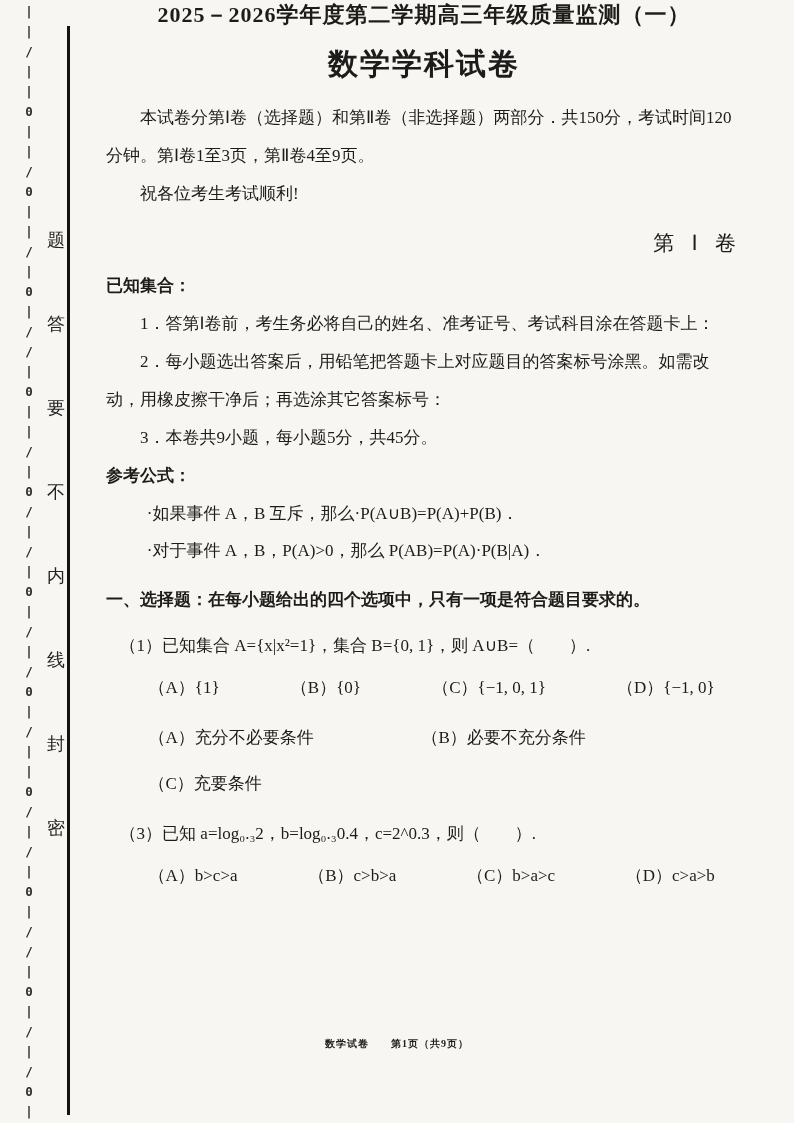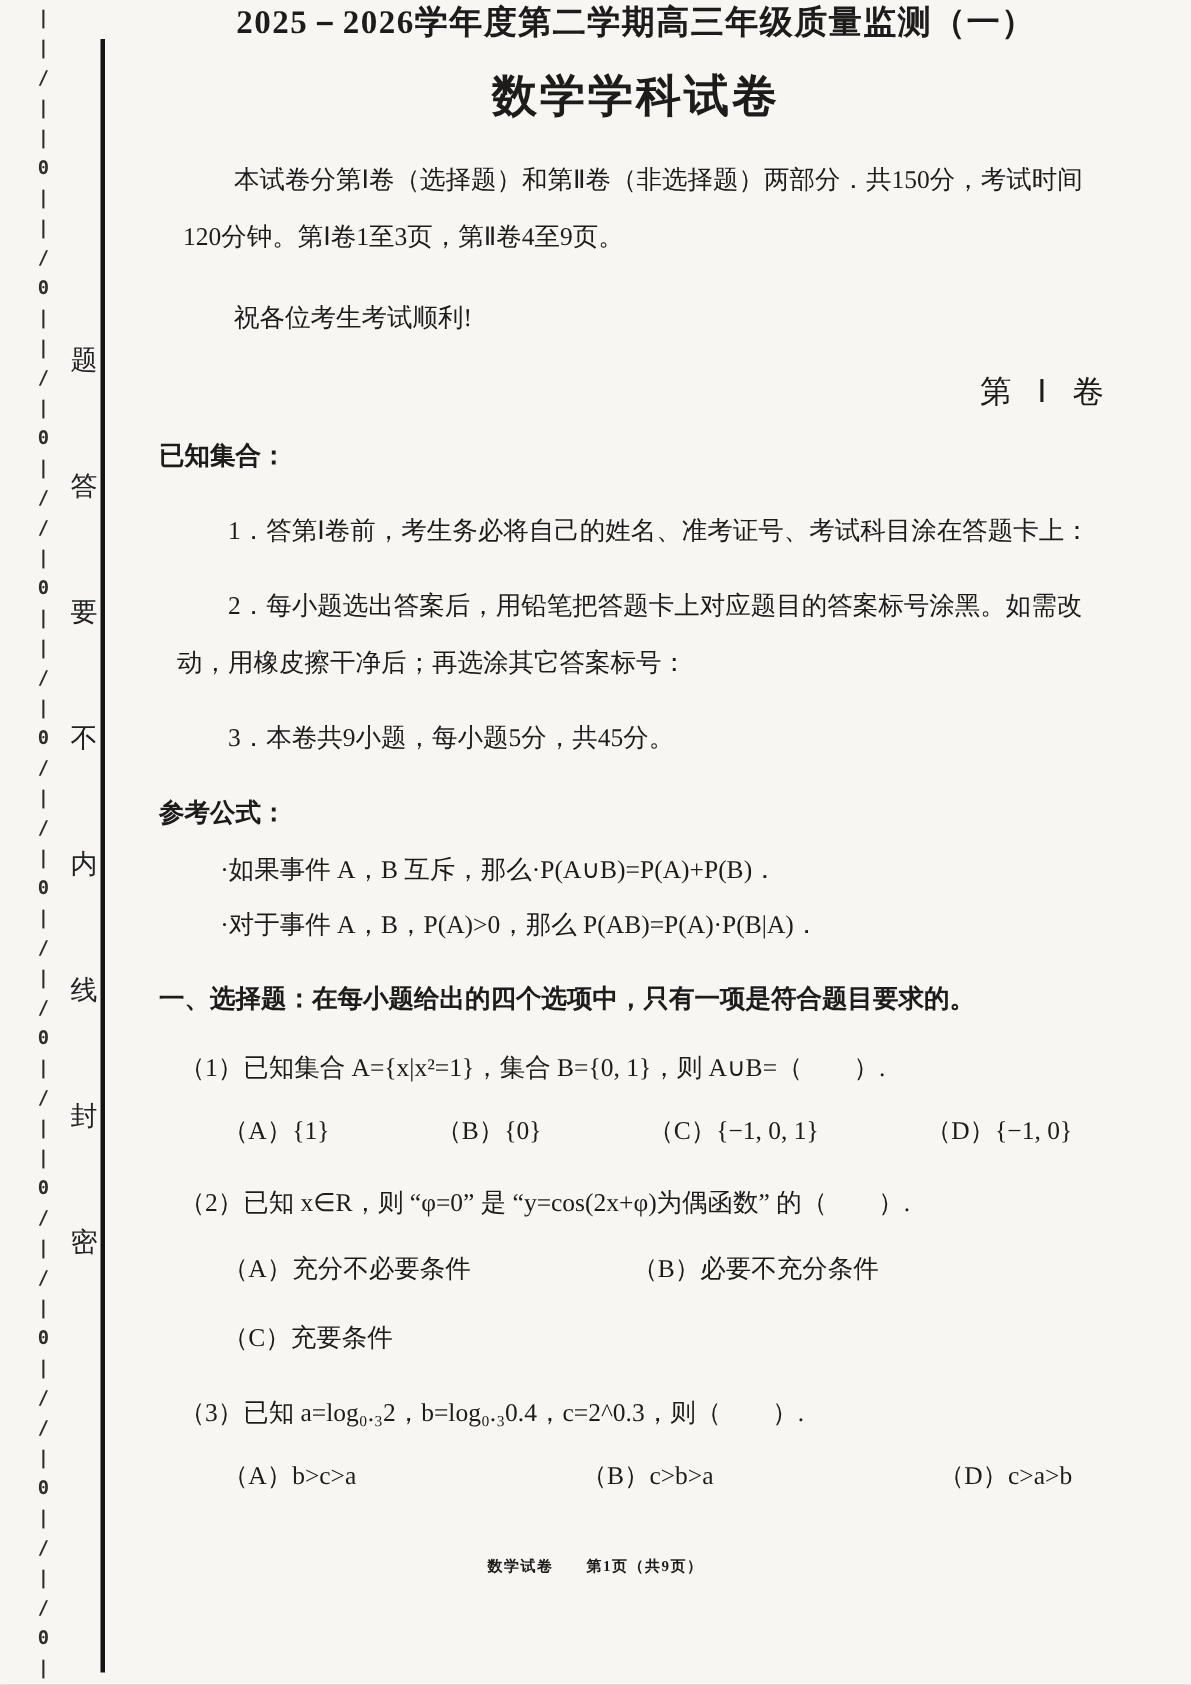--- a/index.html
+++ b/index.html
@@ -30,27 +30,27 @@
     display:flex; flex-direction:column; justify-content:space-between;
     align-items:center;
     font-size:18px; color:#222; 
   }
   .seal-chars span { display:block; }
   .content { position:absolute; left:106px; width:636px; top:0; }
 
   .title   { font-size:22px; font-weight:700; text-align:center; letter-spacing:1px; }
   .subtitle{ margin-top:14px; font-size:30px; font-weight:700; text-align:center; letter-spacing:2px; }
 
-  .par  { font-size:17px; line-height:38px; margin:16px; text-indent:2em; }
+  .par  { font-size:17px; line-height:38px; margin:0; text-indent:2em; }
   .intro-wrap { margin-top:14px; }
 
   .part-heading { margin:16px 0 10px 0; font-size:21px; font-weight:400; text-align:right; letter-spacing:6px; }
 
   .bold-line { font-size:17px; font-weight:700; line-height:38px; margin:0; }
-  .note { font-size:17px; line-height:38px; margin:12px; text-indent:2em; }
+  .note { font-size:17px; line-height:38px; margin:0; text-indent:2em; }
   .formula { font-size:17px; line-height:37px; margin:0; text-indent:2.4em; }
 
   .choice-title { margin-top:12px; }
   .question { margin-top:6px; }
   .stem { font-size:17px; line-height:42px; margin:0; text-indent:0.8em; }
   .opts-row {
     display:flex; justify-content:space-between;
     padding:0 1.6em 0 2.5em;
     font-size:17px; line-height:42px;
   }
@@ -166,33 +166,33 @@
       <p class="stem">（1）已知集合 A={x|x²=1}，集合 B={0, 1}，则 A∪B=（　　）.</p>
       <div class="opts-row">
         <span>（A）{1}</span>
         <span>（B）{0}</span>
         <span>（C）{−1, 0, 1}</span>
         <span>（D）{−1, 0}</span>
       </div>
     </div>
 
     <div class="question">
-      <p class="stem">（2）已知 x∈R，则 “φ=0” 是 “y=cos(2x+φ)为偶函数” 的（　　）.</p>
       <div class="opts-grid">
         <span>（A）充分不必要条件</span>
         <span>（B）必要不充分条件</span>
         <span>（C）充要条件</span>
       </div>
     </div>
 
     <div class="question">
       <p class="stem">（3）已知 a=log₀.₃2，b=log₀.₃0.4，c=2^0.3，则（　　）.</p>
       <div class="opts-row">
         <span>（A）b&gt;c&gt;a</span>
         <span>（B）c&gt;b&gt;a</span>
+        <span>（C）b&gt;a&gt;c</span>
         <span>（D）c&gt;a&gt;b</span>
       </div>
     </div>
 
   </div>
 
   <div class="footer">数学试卷　　第1页（共9页）</div>
 
 </div>
 

